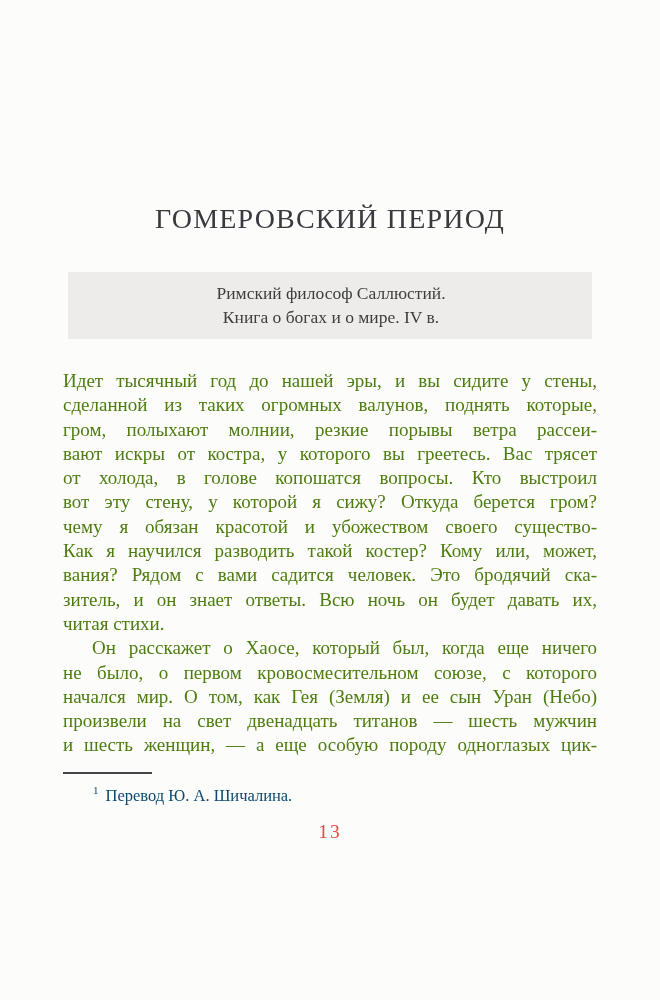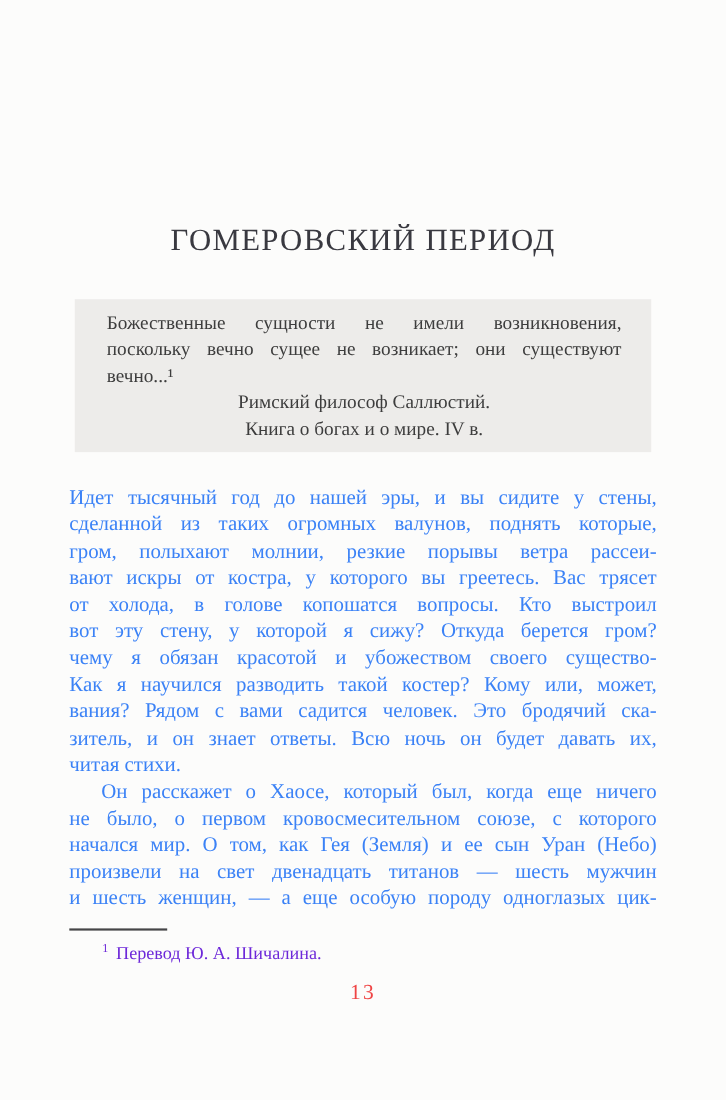--- a/index.html
+++ b/index.html
@@ -42,39 +42,39 @@
   .plainline {
     text-align: left;
   }
   .epigraph-attr .attr-line {
     text-align: center;
   }
   .body-text {
     margin: 30px 63px 0 63px;
     font-size: 19px;
     line-height: 24.3px;
-    color: #3b82f6;
+    color: #4d7c0f;
   }
   .indent-first {
     padding-left: 29px;
   }
   .footnote-block {
     margin: 14px 63px 0 63px;
   }
   .footnote-rule {
     width: 89px;
     height: 2px;
     background: #454547;
   }
   .footnote-line {
     margin-top: 5px;
     font-size: 16.5px;
     line-height: 22px;
     padding-left: 30px;
-    color: #6d28d9;
+    color: #0c4a6e;
   }
   .fn-marker {
     font-size: 11px;
     vertical-align: super;
     margin-right: 7px;
   }
   .page-number {
     margin-top: 15px;
     text-align: center;
     font-size: 19.5px;
@@ -83,25 +83,20 @@
   }
 </style>
 </head>
 <body>
 
 <div class="page">
 
   <h1 class="chapter-title">ГОМЕРОВСКИЙ ПЕРИОД</h1>
 
   <div class="epigraph-box">
-    <div class="epigraph-quote">
-      <div class="jline">Божественные сущности не имели возникновения,</div>
-      <div class="jline">поскольку вечно сущее не возникает; они существуют</div>
-      <div class="plainline">вечно...¹</div>
-    </div>
     <div class="epigraph-attr">
       <div class="attr-line">Римский философ Саллюстий.</div>
       <div class="attr-line">Книга о богах и о мире. IV в.</div>
     </div>
   </div>
 
   <div class="body-text">
     <div>
       <div class="jline">Идет тысячный год до нашей эры, и вы сидите у стены,</div>
       <div class="jline">сделанной из таких огромных валунов, поднять которые,</div>

